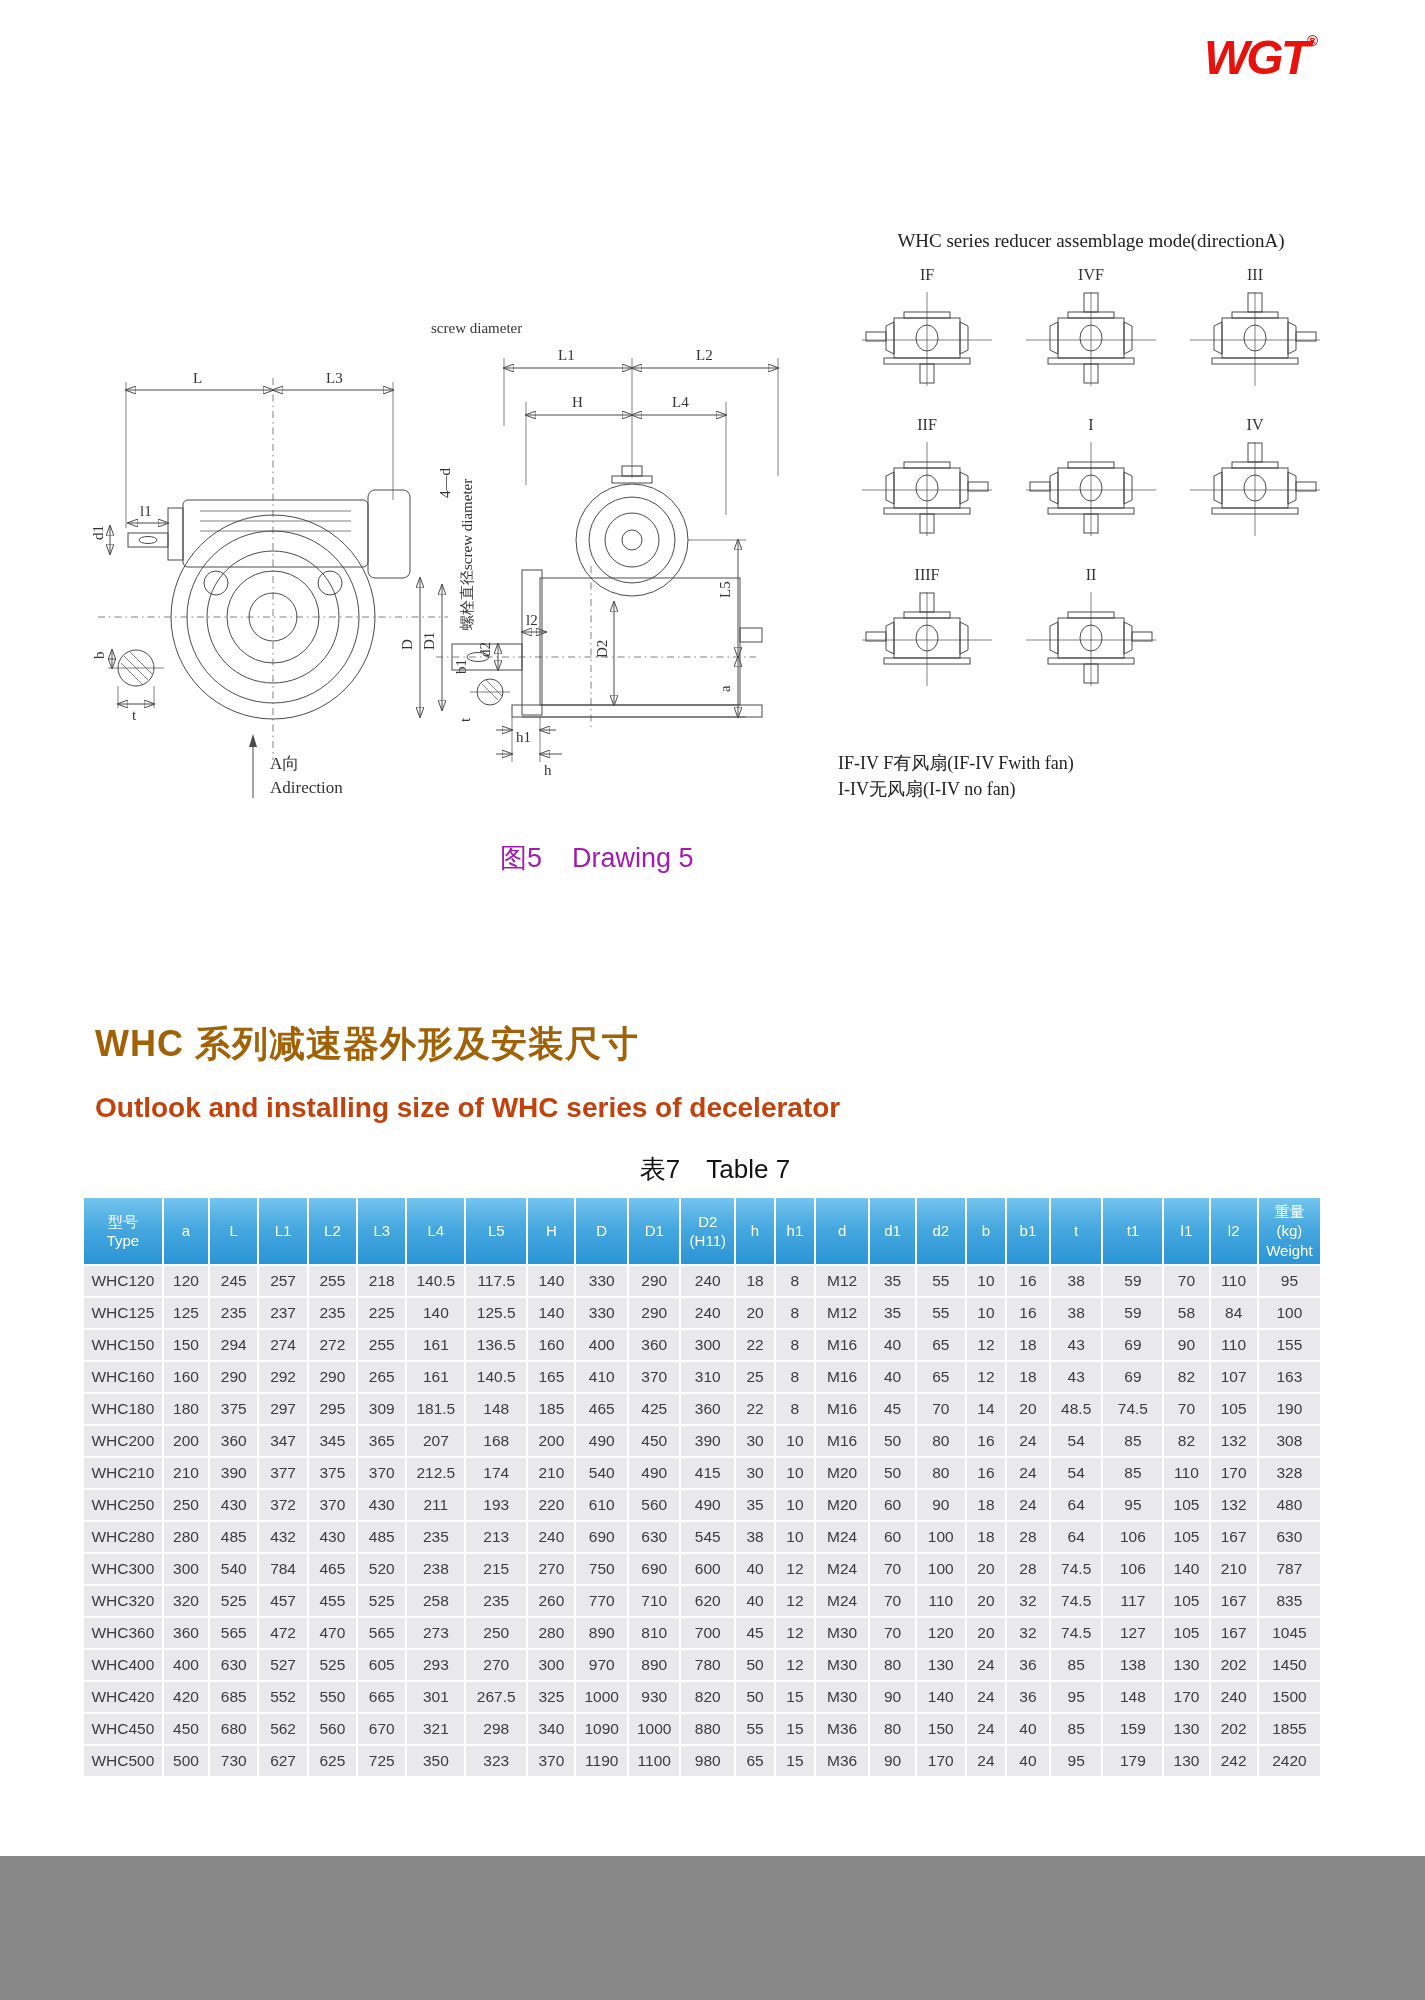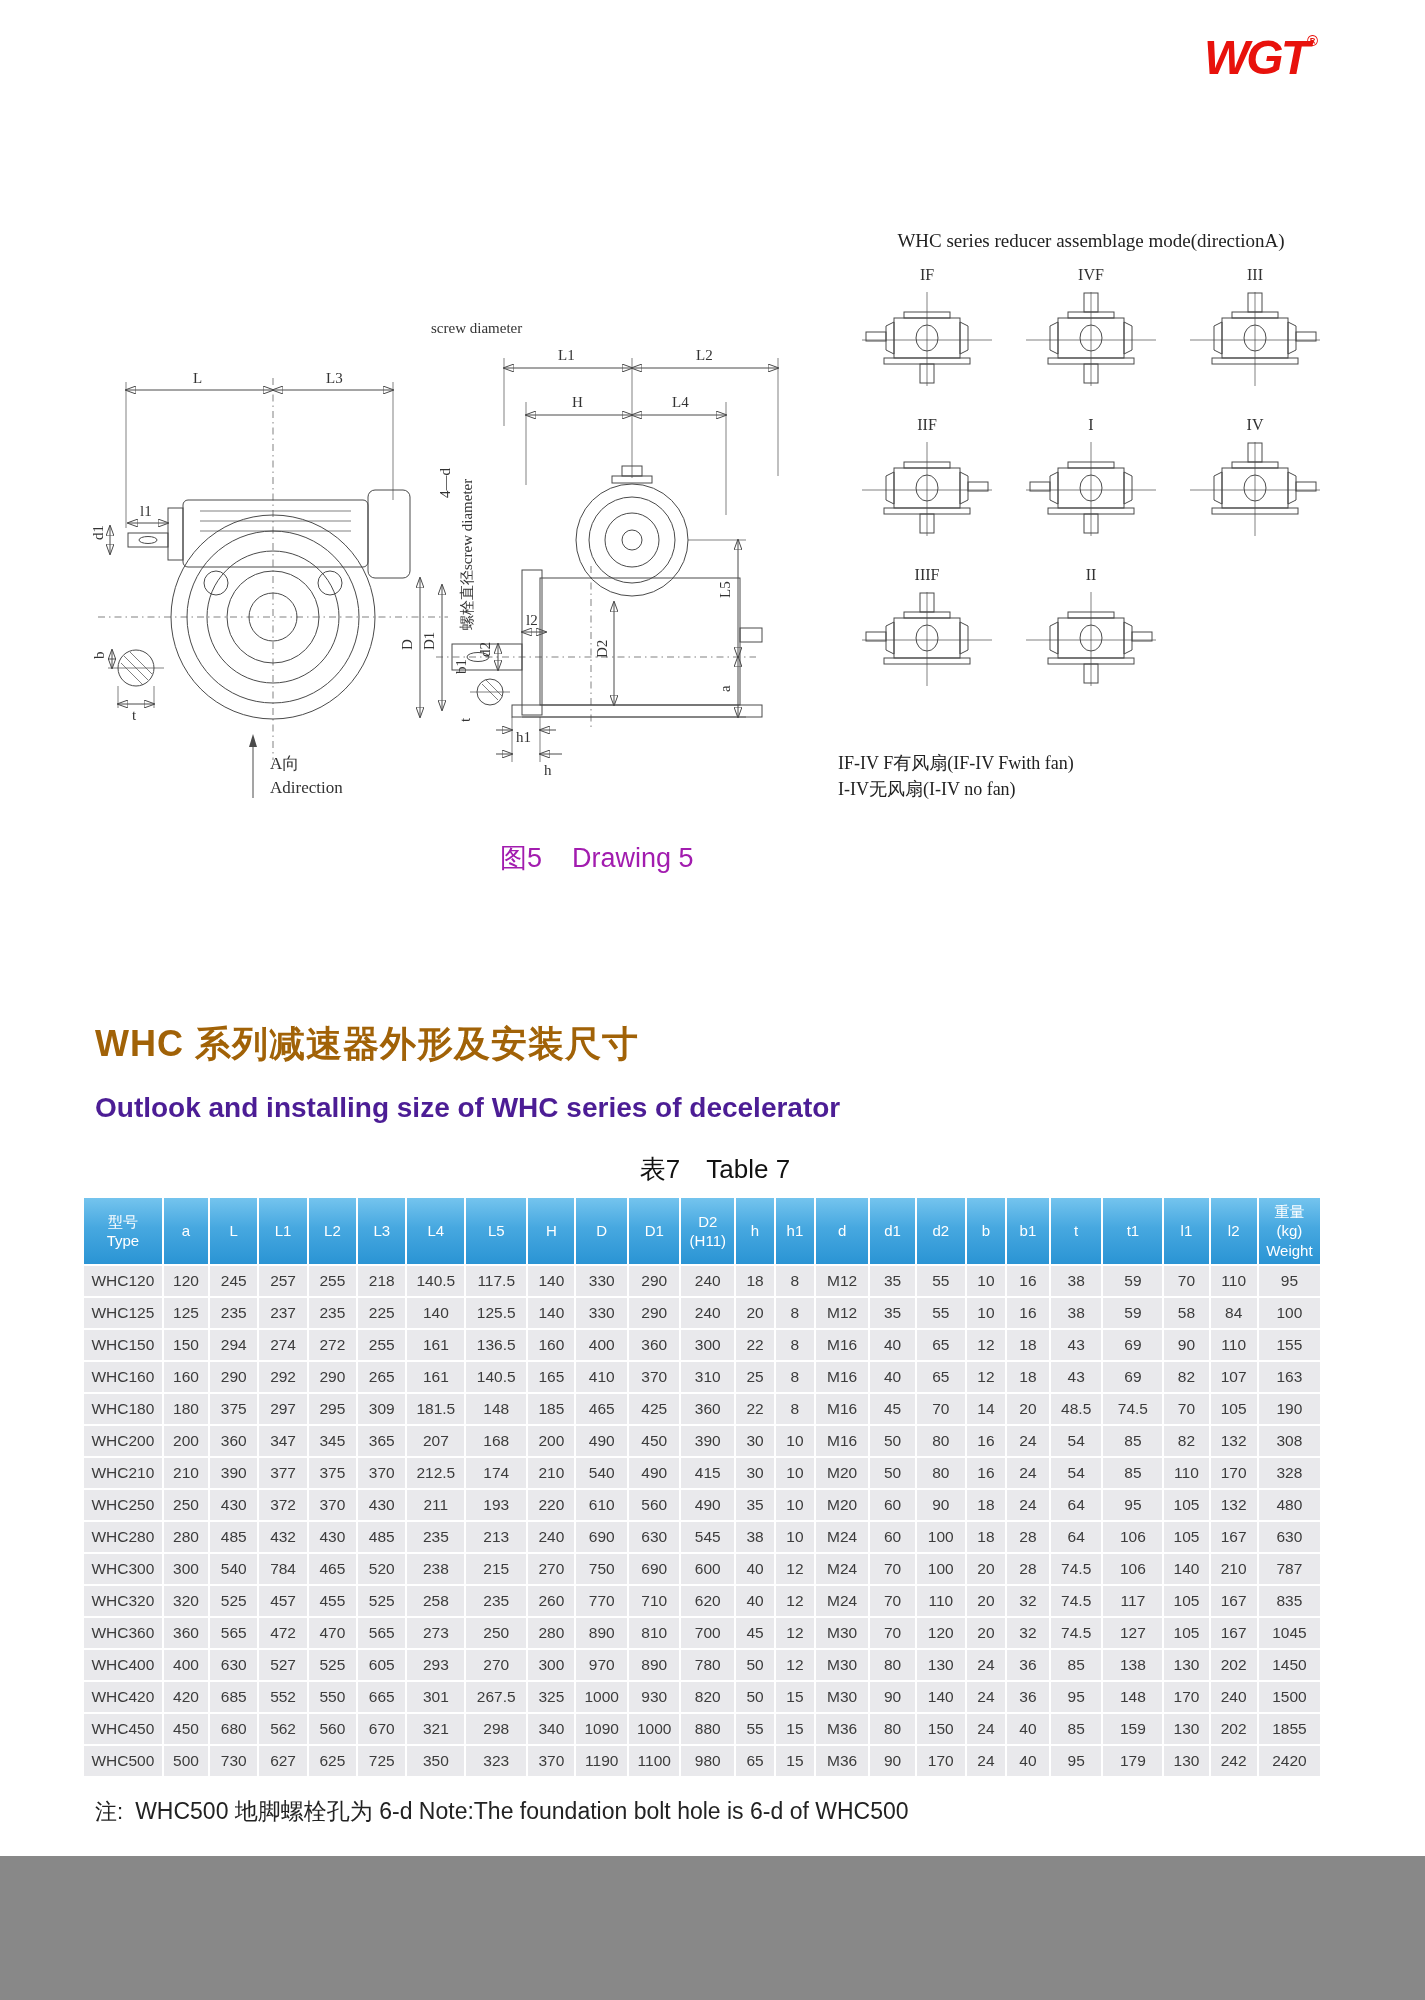--- a/index.html
+++ b/index.html
@@ -28,21 +28,21 @@
   .modes-grid{margin-top:14px;display:grid;grid-template-columns:repeat(3,164px);row-gap:28px;justify-items:center;}
   .mode{display:flex;flex-direction:column;align-items:center;}
   .mode-label{font:16px "Liberation Serif",serif;color:#333;height:22px;}
   .fan-notes{position:absolute;left:838px;top:750px;font:18px "Liberation Serif",serif;color:#222;line-height:1.45;}
 
   .drawing-caption{position:absolute;left:500px;top:840px;font-size:27px;color:#a21caf;}
   .drawing-caption .en{margin-left:30px;}
 
   
   .sec-title-cn{position:absolute;left:95px;top:1020px;font-size:36px;font-weight:bold;color:#a16207;letter-spacing:1px;text-align:center;}
-  .sec-title-en{position:absolute;left:95px;top:1092px;font-size:28px;font-weight:bold;color:#4c1d95;}
+  .sec-title-en{position:absolute;left:95px;top:1092px;font-size:28px;font-weight:bold;color:#c2410c;}
   .table-caption{position:absolute;left:95px;top:1152px;width:1240px;text-align:center;font-size:26px;color:#111;}
   .table-caption .en{margin-left:26px;}
 
   
   table.size{position:absolute;left:82px;top:1196px;width:1240px;border-collapse:separate;
              border-spacing:2px;table-layout:fixed;}
   table.size th{background:linear-gradient(to bottom,#74c4ee 0%,#47a8e0 45%,#2a94d4 100%);
                 color:#fff;font-weight:normal;font-size:15px;line-height:1.3;height:66px;
                 vertical-align:middle;white-space:pre-line;padding:0 1px;}
   table.size td{background:#e9e9ec;color:#3c3c3c;font-size:15.5px;text-align:center;height:30px;
@@ -836,19 +836,16 @@
           <td>40</td>
           <td>95</td>
           <td>179</td>
           <td>130</td>
           <td>242</td>
           <td>2420</td>
         </tr>
       </tbody>
   </table>
 
-  <div class="foot-note">
-    <span>注:</span><span class="body">WHC500 地脚螺栓孔为 6-d  Note:The foundation bolt hole is 6-d of WHC500</span>
-  </div>
 
   <div class="page-number">7</div>
 
 </div>
 
 </body></html>

